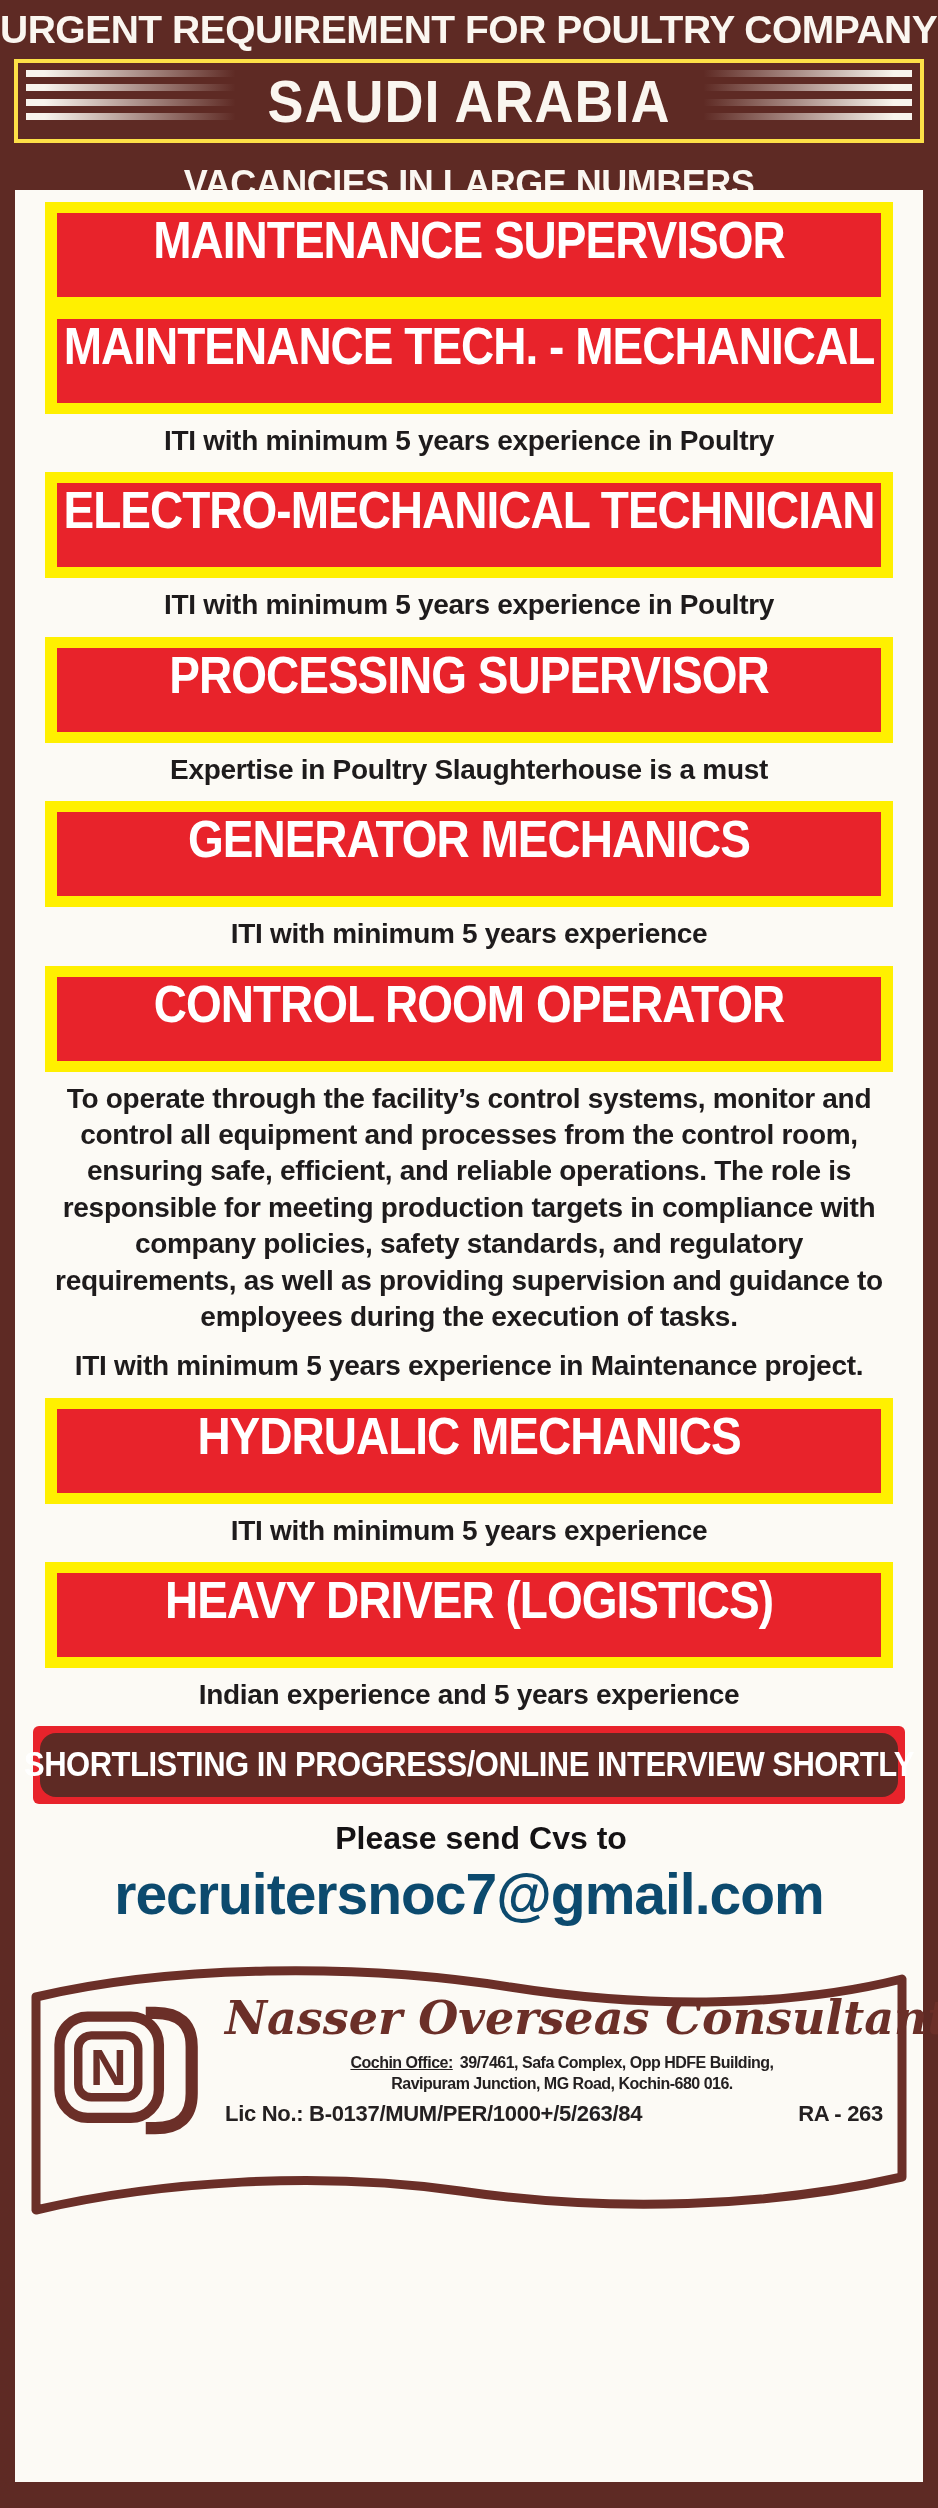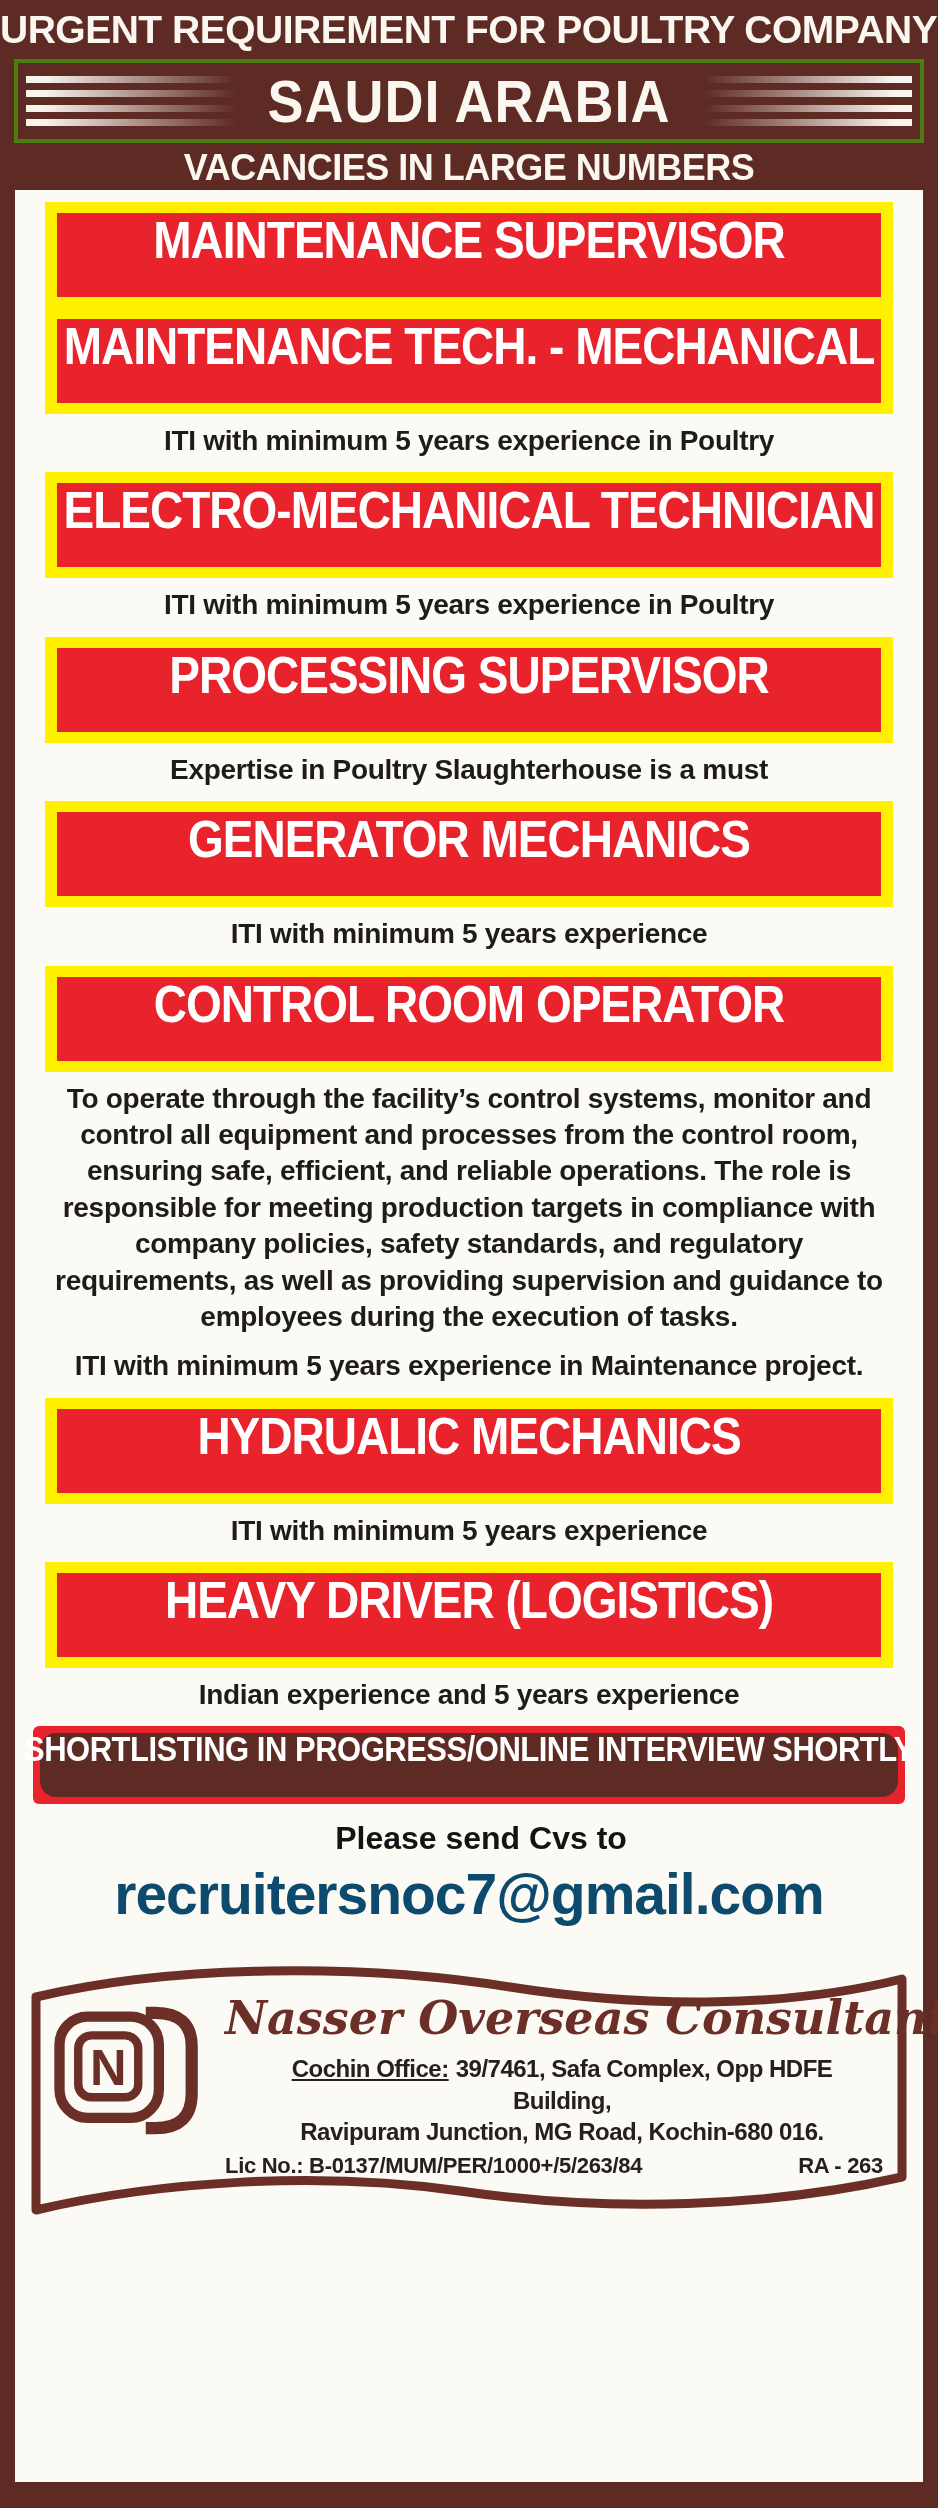--- a/index.html
+++ b/index.html
@@ -9,50 +9,50 @@
   * { margin:0; padding:0; box-sizing:border-box; }
   body { background:#888; }
   .poster {
     width:938px; height:2508px; background:var(--maroon,#5E2A24);
     display:flex; flex-direction:column; overflow:hidden;
     font-family:"Liberation Sans", sans-serif; margin:0 auto;
   }
   
   .header { height:190px; flex:none; text-align:center; color:#FAF6F0; }
   .header-line1 { font-size:39px; font-weight:bold; letter-spacing:-0.5px; margin-top:8px; white-space:nowrap; }
-  .saudi-box { margin:7px 14px 4px; border:4px solid #4d7c0f; display:flex; align-items:center; padding:7px 8px; }
+  .saudi-box { margin:7px 14px 20px; border:4px solid #fde047; display:flex; padding:7px 8px; }
   .stripes { flex:1; height:50px; display:flex; flex-direction:column; justify-content:space-between; }
   .stripes i { display:block; height:7px; }
   .stripes-left i { background:linear-gradient(90deg,#F8F4ED 0%,#F8F4ED 8%,rgba(248,244,237,0) 92%); }
   .stripes-right i { background:linear-gradient(270deg,#F8F4ED 0%,#F8F4ED 8%,rgba(248,244,237,0) 92%); }
   .saudi-text { font-size:54px; font-weight:bold; letter-spacing:1px; white-space:nowrap; padding:0 14px; transform:scaleY(1.08); }
   .header-line2 { font-size:36px; font-weight:bold; margin-top:0; letter-spacing:-0.5px; }
   
   .white { background:var(--paper,#FCFAF5); margin:0 15px; height:2292px; flex:none; padding-top:12px; }
   .banner { margin:0 30px; background:var(--yellow,#FFF000); padding:11px 12px; }
   .banner-inner { background:var(--red,#E8232B); height:84px; display:flex; align-items:flex-start; justify-content:center; }
   .banner-text { color:#fff; font-size:46px; font-weight:bold; letter-spacing:-1px; white-space:nowrap; display:inline-block; transform:scaleY(1.12); }
   .desc {
     font-size:28px; font-weight:bold; color:var(--ink,#1E1B1C); text-align:center;
     max-width:830px; margin:9px auto 13px; line-height:1.3; letter-spacing:-0.3px;
   }
   
   .notice { margin:8px 18px 0; background:var(--red,#E8232B); padding:7px; border-radius:6px; }
-  .notice-inner { background:var(--maroon,#5E2A24); border-radius:16px; height:64px; display:flex; justify-content:center; }
+  .notice-inner { background:var(--maroon,#5E2A24); border-radius:16px; height:64px; display:flex; align-items:center; justify-content:center; }
   .notice-text { color:#fff; font-size:31px; font-weight:bold; letter-spacing:-0.5px; white-space:nowrap; display:inline-block; transform:scaleY(1.12); }
   
   .cta { text-align:center; font-size:32px; font-weight:bold; color:#141214; margin-top:16px;padding-left:24px; }
   .email { text-align:center; font-size:57px; font-weight:bold; color:#0c4a6e; margin-top:4px; letter-spacing:-1px; white-space:nowrap; }
   
   .footer-box { position:relative; margin:30px 15px 0; height:260px; }
   .footer-border { position:absolute; left:0; top:0; width:100%; height:100%; }
   .logo { position:absolute; left:22px; top:44px; }
   .footer-content { position:relative; padding:34px 25px 0 195px; text-align:center; }
   .company { font-family:"DejaVu Serif", serif; font-style:italic; font-weight:bold; font-size:46px; color:var(--maroon2,#6B2F28); white-space:nowrap; }
-  .addr { font-size:24px; font-weight:bold; color:#242021; line-height:1.3; margin-top:8px; letter-spacing:-0.5px;margin-left:16px; }
+  .addr { font-size:16px; font-weight:bold; color:#242021; line-height:1.3; margin-top:8px; letter-spacing:-0.5px;margin-left:16px; }
   .office-label { text-decoration:underline; }
   .addr-rest { margin-left:7px; }
   .license-row { display:flex; justify-content:space-between; gap:60px; font-size:22px; font-weight:bold; color:#242021; margin-top:6px; letter-spacing:-0.3px; }
   .bottom-strip { flex:1; }
 </style>
 </head>
 <body>
 
 <div class="poster">
 

